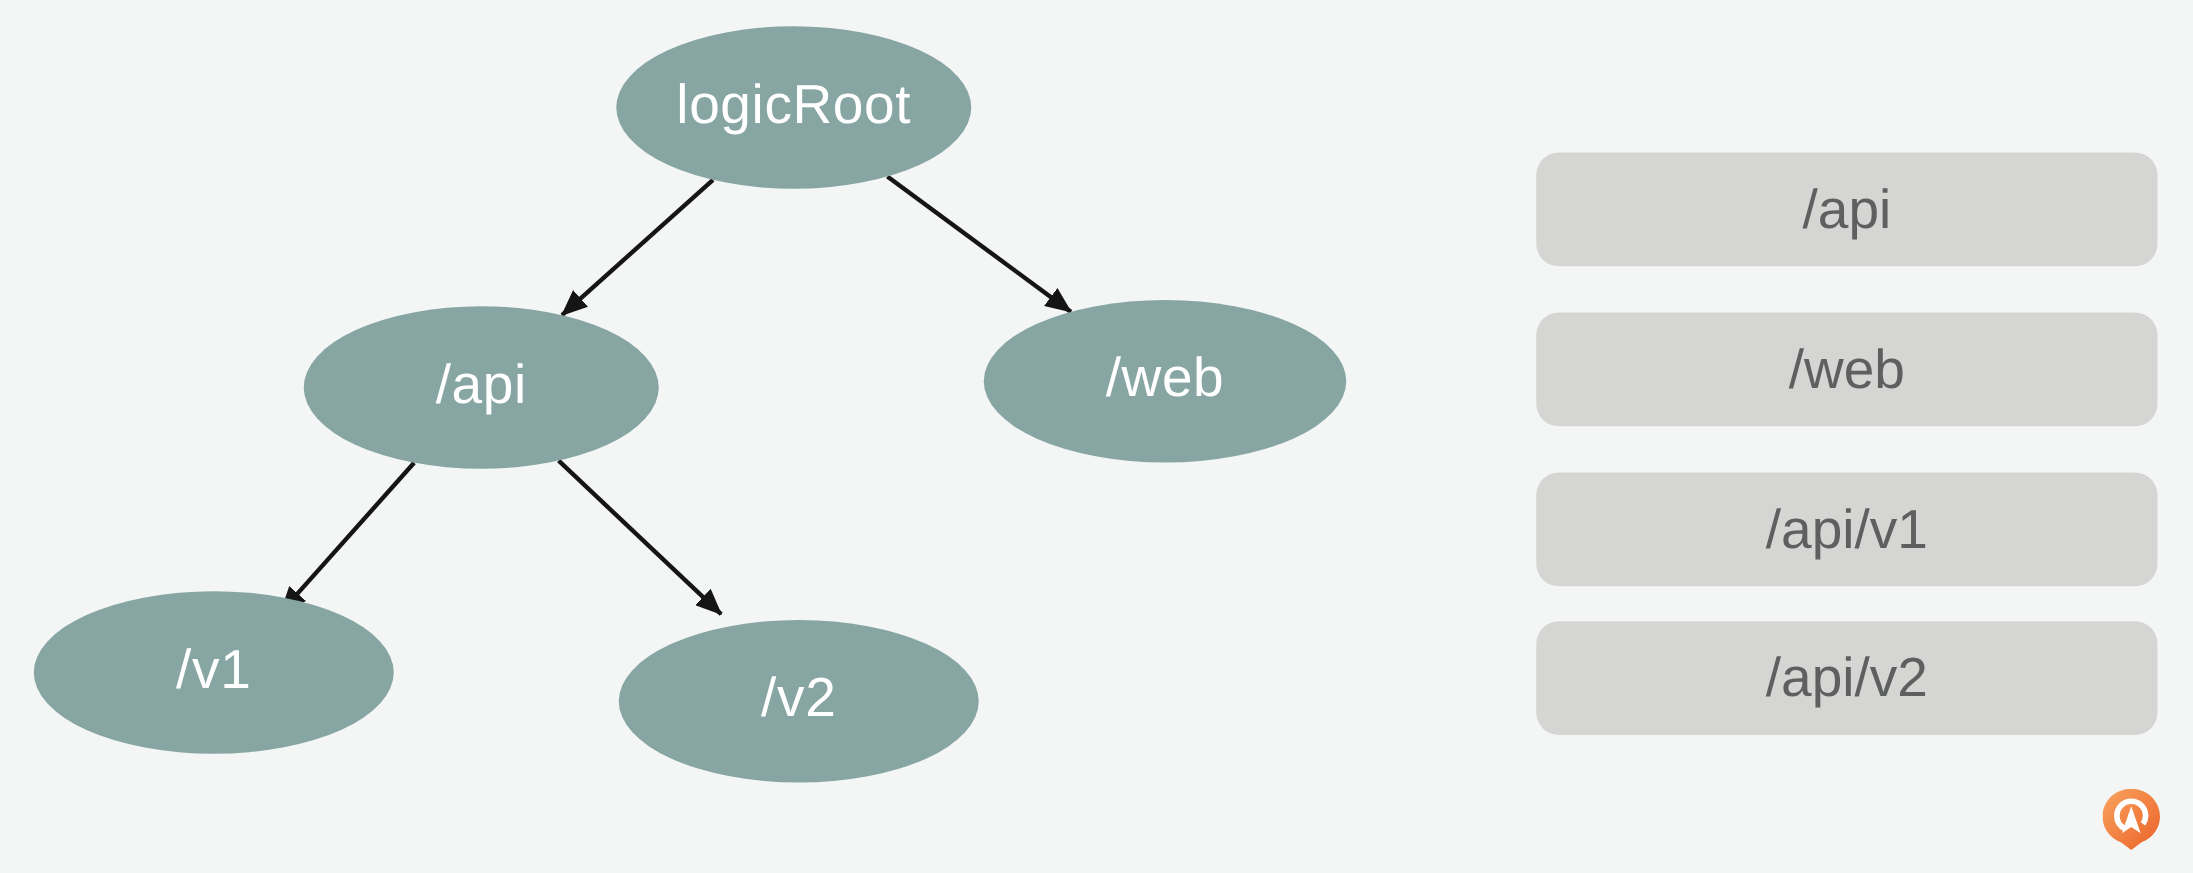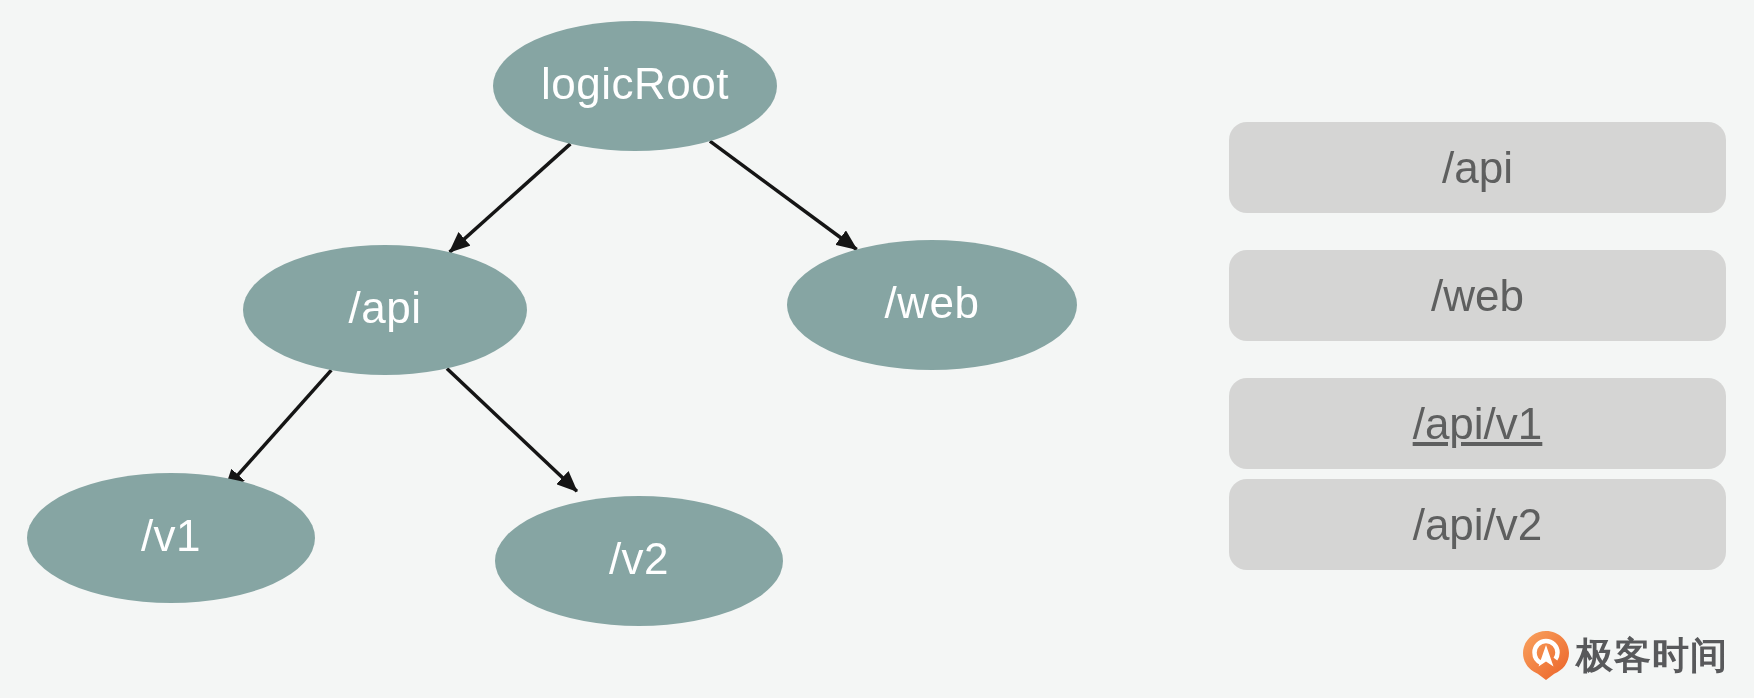--- a/index.html
+++ b/index.html
@@ -108,36 +108,35 @@
       </div>
     </div>
 
   <div id="path-list">
       <div class="pathbox" style="top: 122px;">
         <span>/api</span>
       </div>
       <div class="pathbox" style="top: 250px;">
         <span>/web</span>
       </div>
-      <div class="pathbox" style="top: 378px; text-decoration: underline;">
+      <div class="pathbox" style="top: 378px;">
         <span>/api/v1</span>
       </div>
-      <div class="pathbox" style="top: 479px; justify-content: center;">
+      <div class="pathbox" style="top: 497px; justify-content: center;">
         <span>/api/v2</span>
       </div>
     </div>
 
   <div class="brand">
     <svg width="46" height="49" viewBox="0 0 46 49" xmlns="http://www.w3.org/2000/svg">
       <defs>
         <linearGradient id="gt-grad" x1="0" y1="0" x2="1" y2="1">
           <stop offset="0" stop-color="#f9a35f"></stop>
           <stop offset="1" stop-color="#eb6228"></stop>
         </linearGradient>
       </defs>
       <path d="M23 0 C35.7 0 46 9.9 46 22.1 C46 31.5 39.9 39.5 31.3 42.7 L23 49 L14.7 42.7 C6.1 39.5 0 31.5 0 22.1 C0 9.9 10.3 0 23 0 Z" fill="url(#gt-grad)"></path>
       <circle cx="23" cy="21.5" r="11.5" fill="none" stroke="#ffffff" stroke-width="4.5" stroke-dasharray="58 16" stroke-dashoffset="-23"></circle>
       <path d="M23 14 L15.5 35.5 L23 30.5 L30.5 35.5 Z" fill="#ffffff"></path>
     </svg>
-    <span class="brand-name">极客时间</span>
   </div>
 
 </div>
 
 </body></html>

